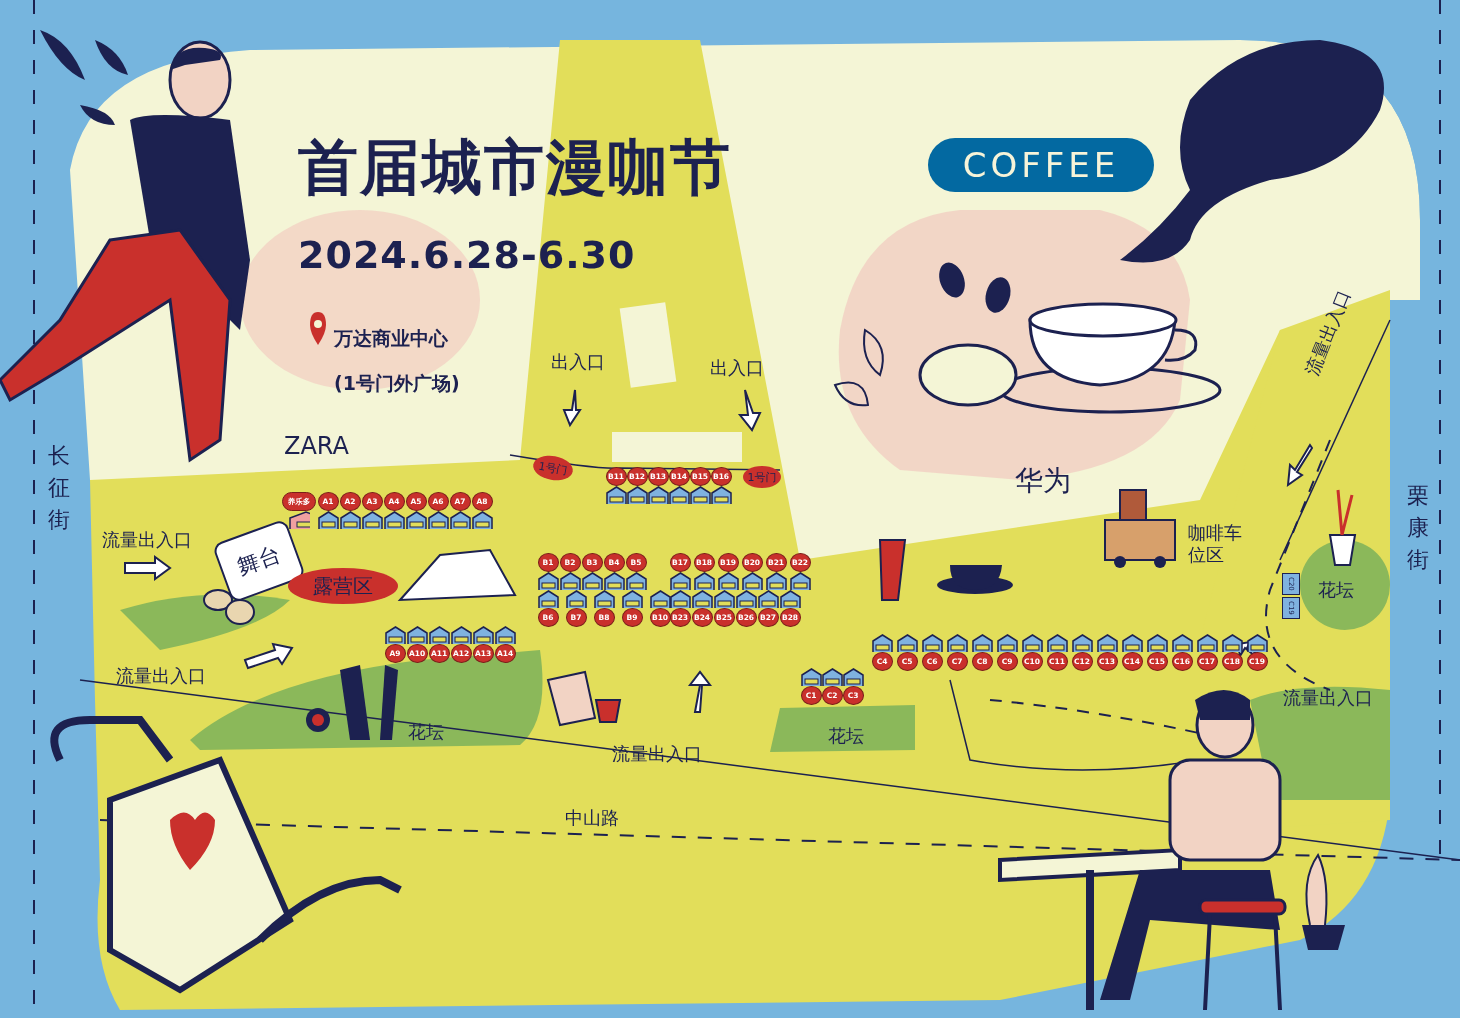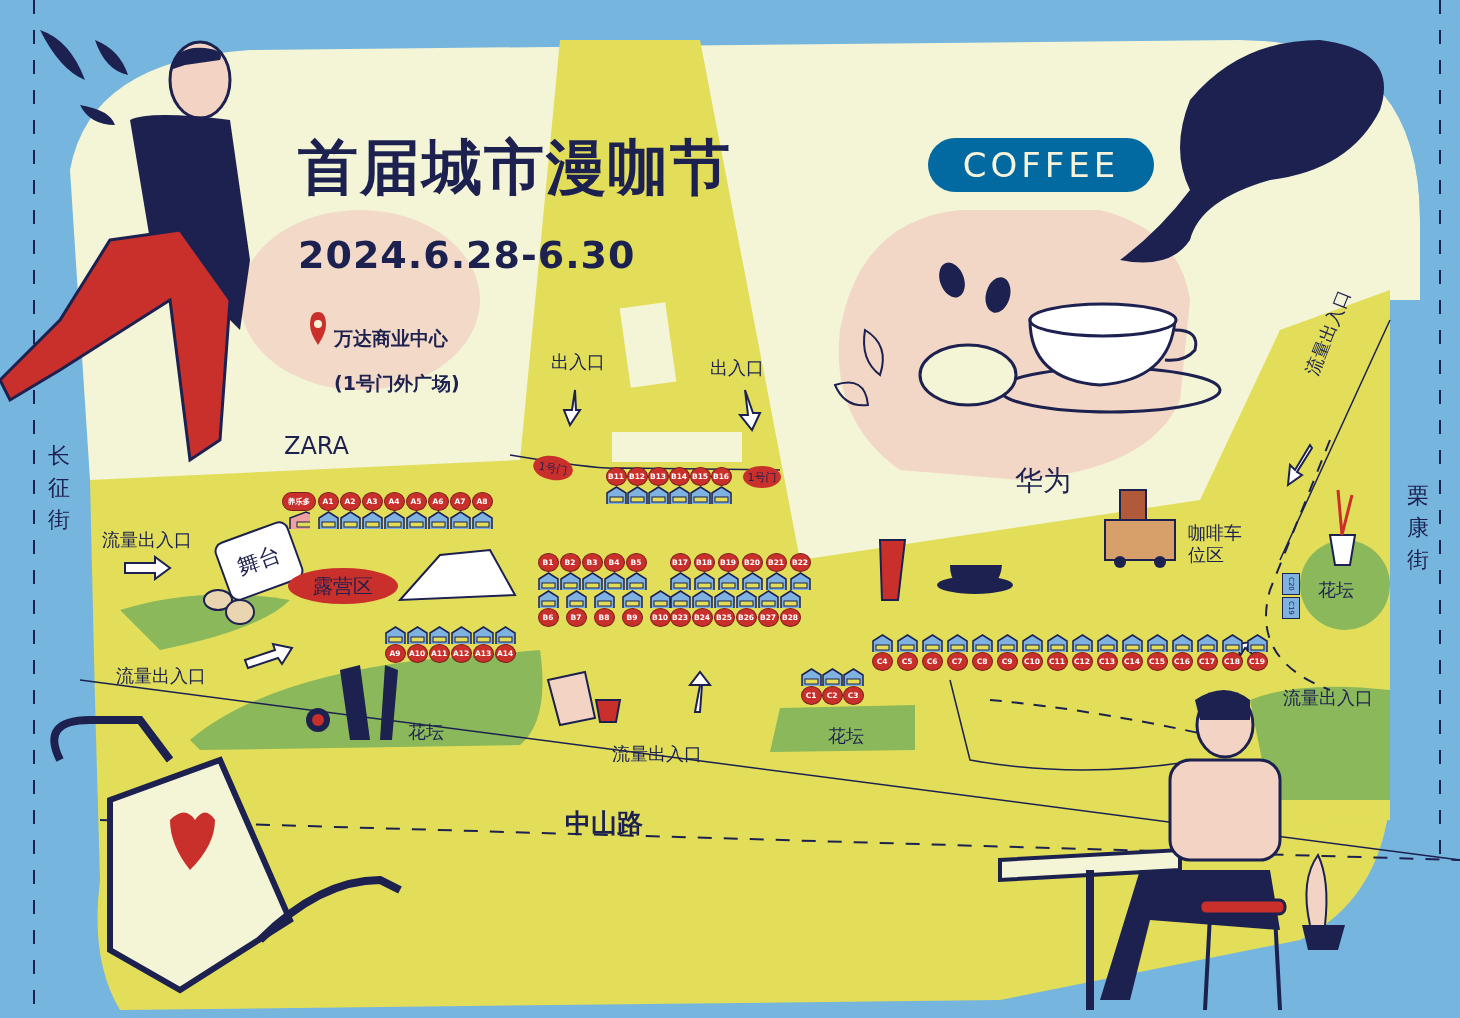--- a/index.html
+++ b/index.html
@@ -147,21 +147,21 @@
 
   <div class="abs" style="left:300px;top:312px;width:20px;height:34px;"></div>
   <div class="abs loc-line" style="left:334px;top:326px;">万达商业中心</div>
   <div class="abs loc-line" style="left:334px;top:371px;">(1号门外广场)</div>
 
   <div class="abs label" style="left:284px;top:432px;font-size:24px;">ZARA</div>
   <div class="abs label" style="left:1015px;top:462px;font-size:28px;">华为</div>
 
   <div class="abs street-v" style="left:44px;top:440px;">长征街</div>
   <div class="abs street-v" style="left:1403px;top:480px;">栗康街</div>
-  <div class="abs label" style="left:565px;top:806px;font-size:26px;font-weight:bold;">中山路</div>
+  <div class="abs label" style="left:565px;top:806px;font-size:18px;">中山路</div>
 
   <div class="abs stage-card">
       <span>舞台</span>
     </div>
   <div class="abs oval-red" style="left:288px;top:568px;width:110px;height:36px;font-size:20px;">
       <span>露营区</span>
     </div>
 
   <div class="abs oval-red" style="left:533px;top:456px;width:40px;height:24px;font-size:11px;transform:rotate(10deg);">
       <span>1号门</span>

